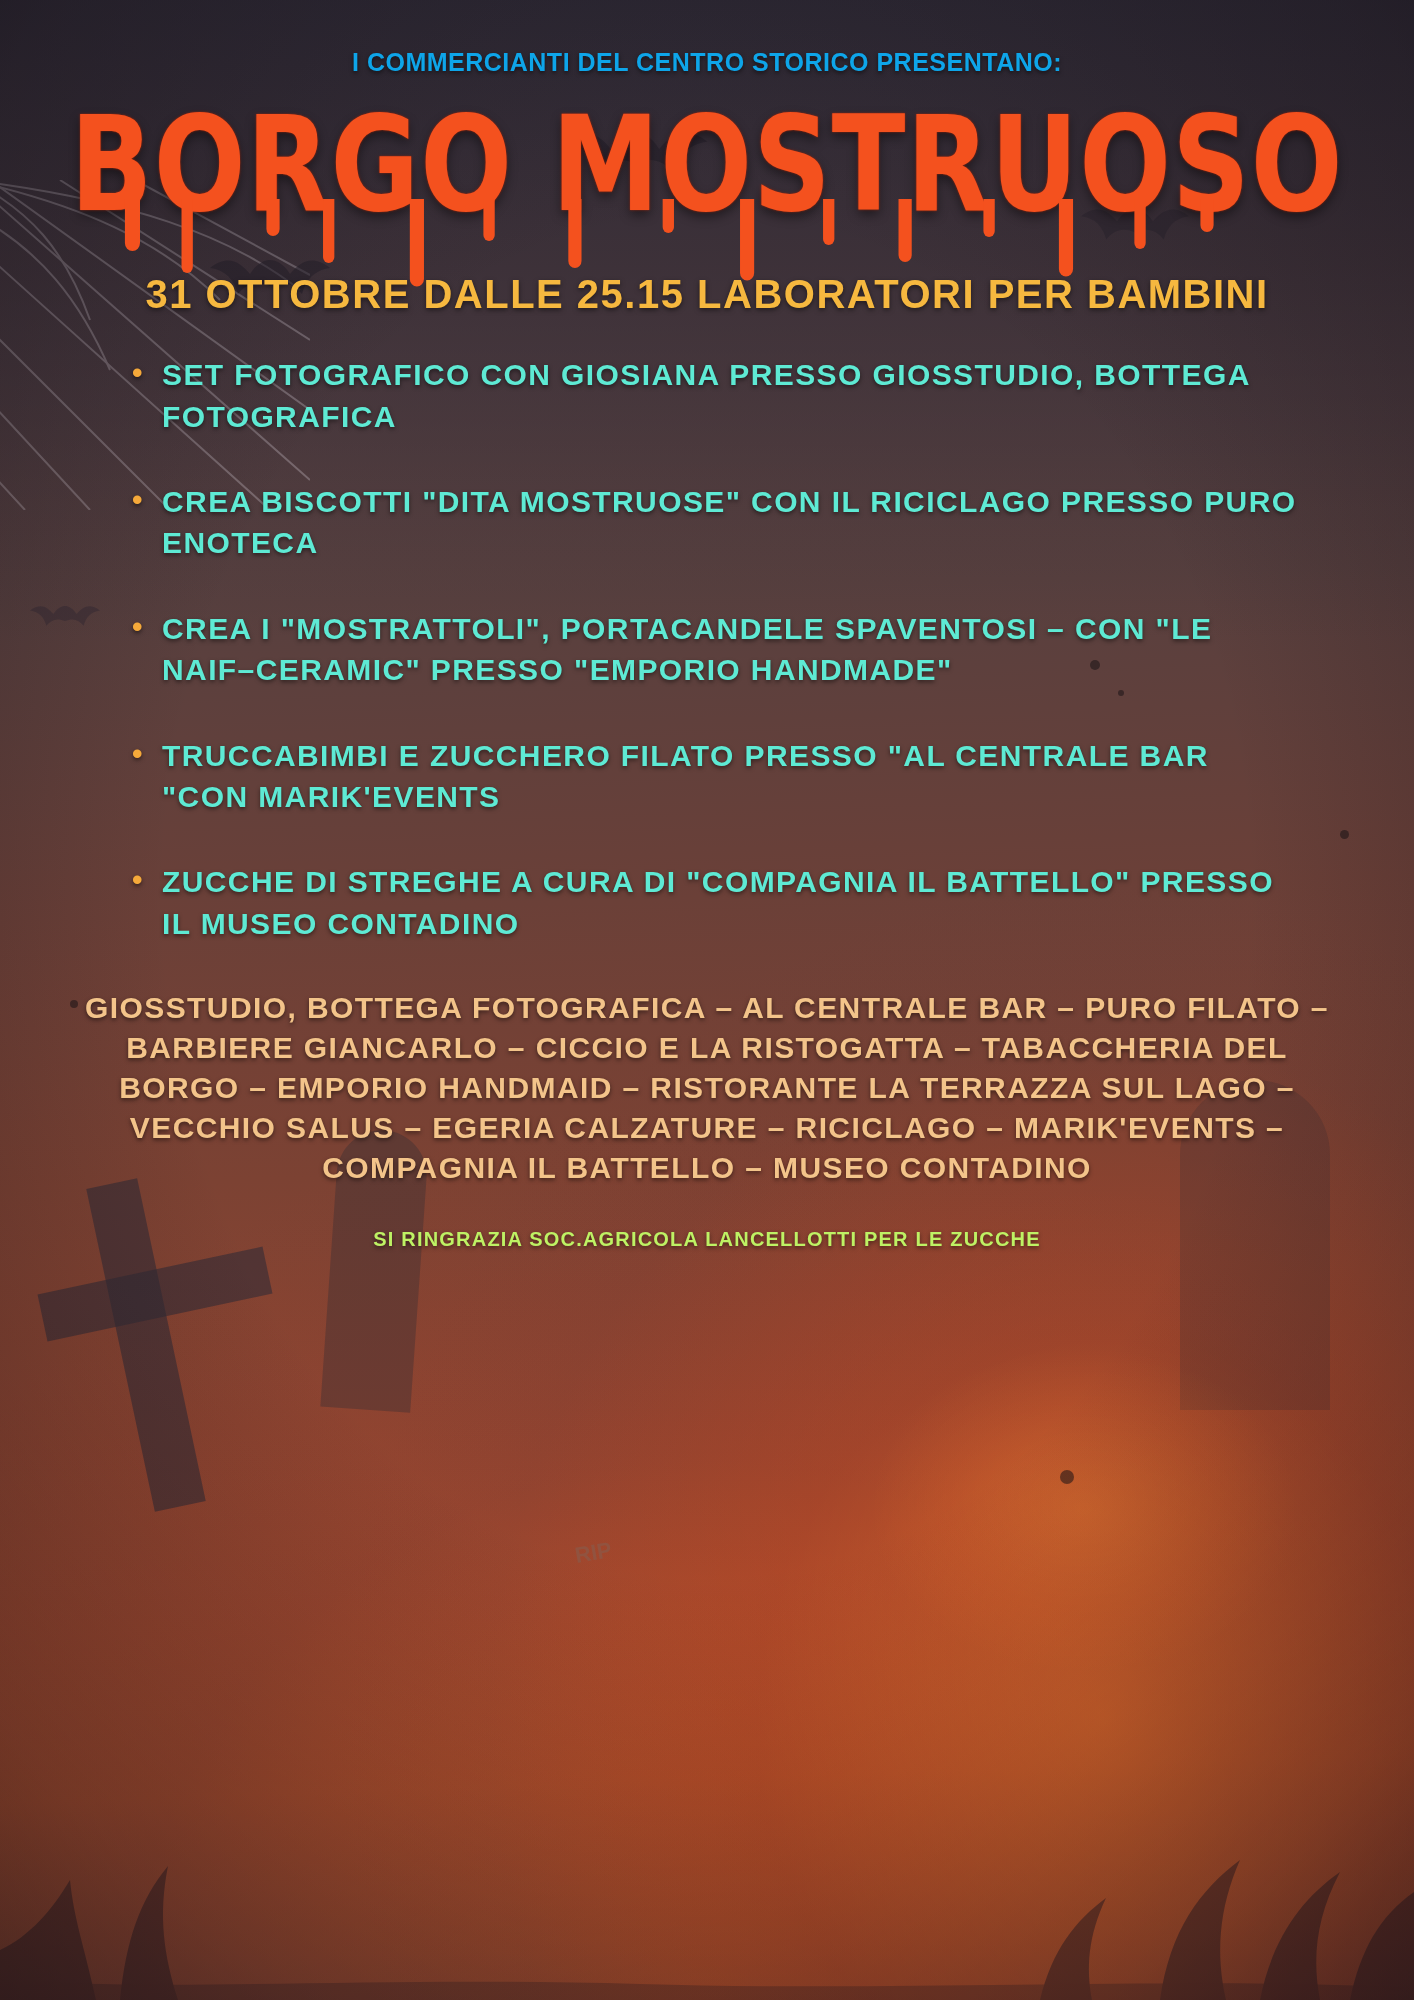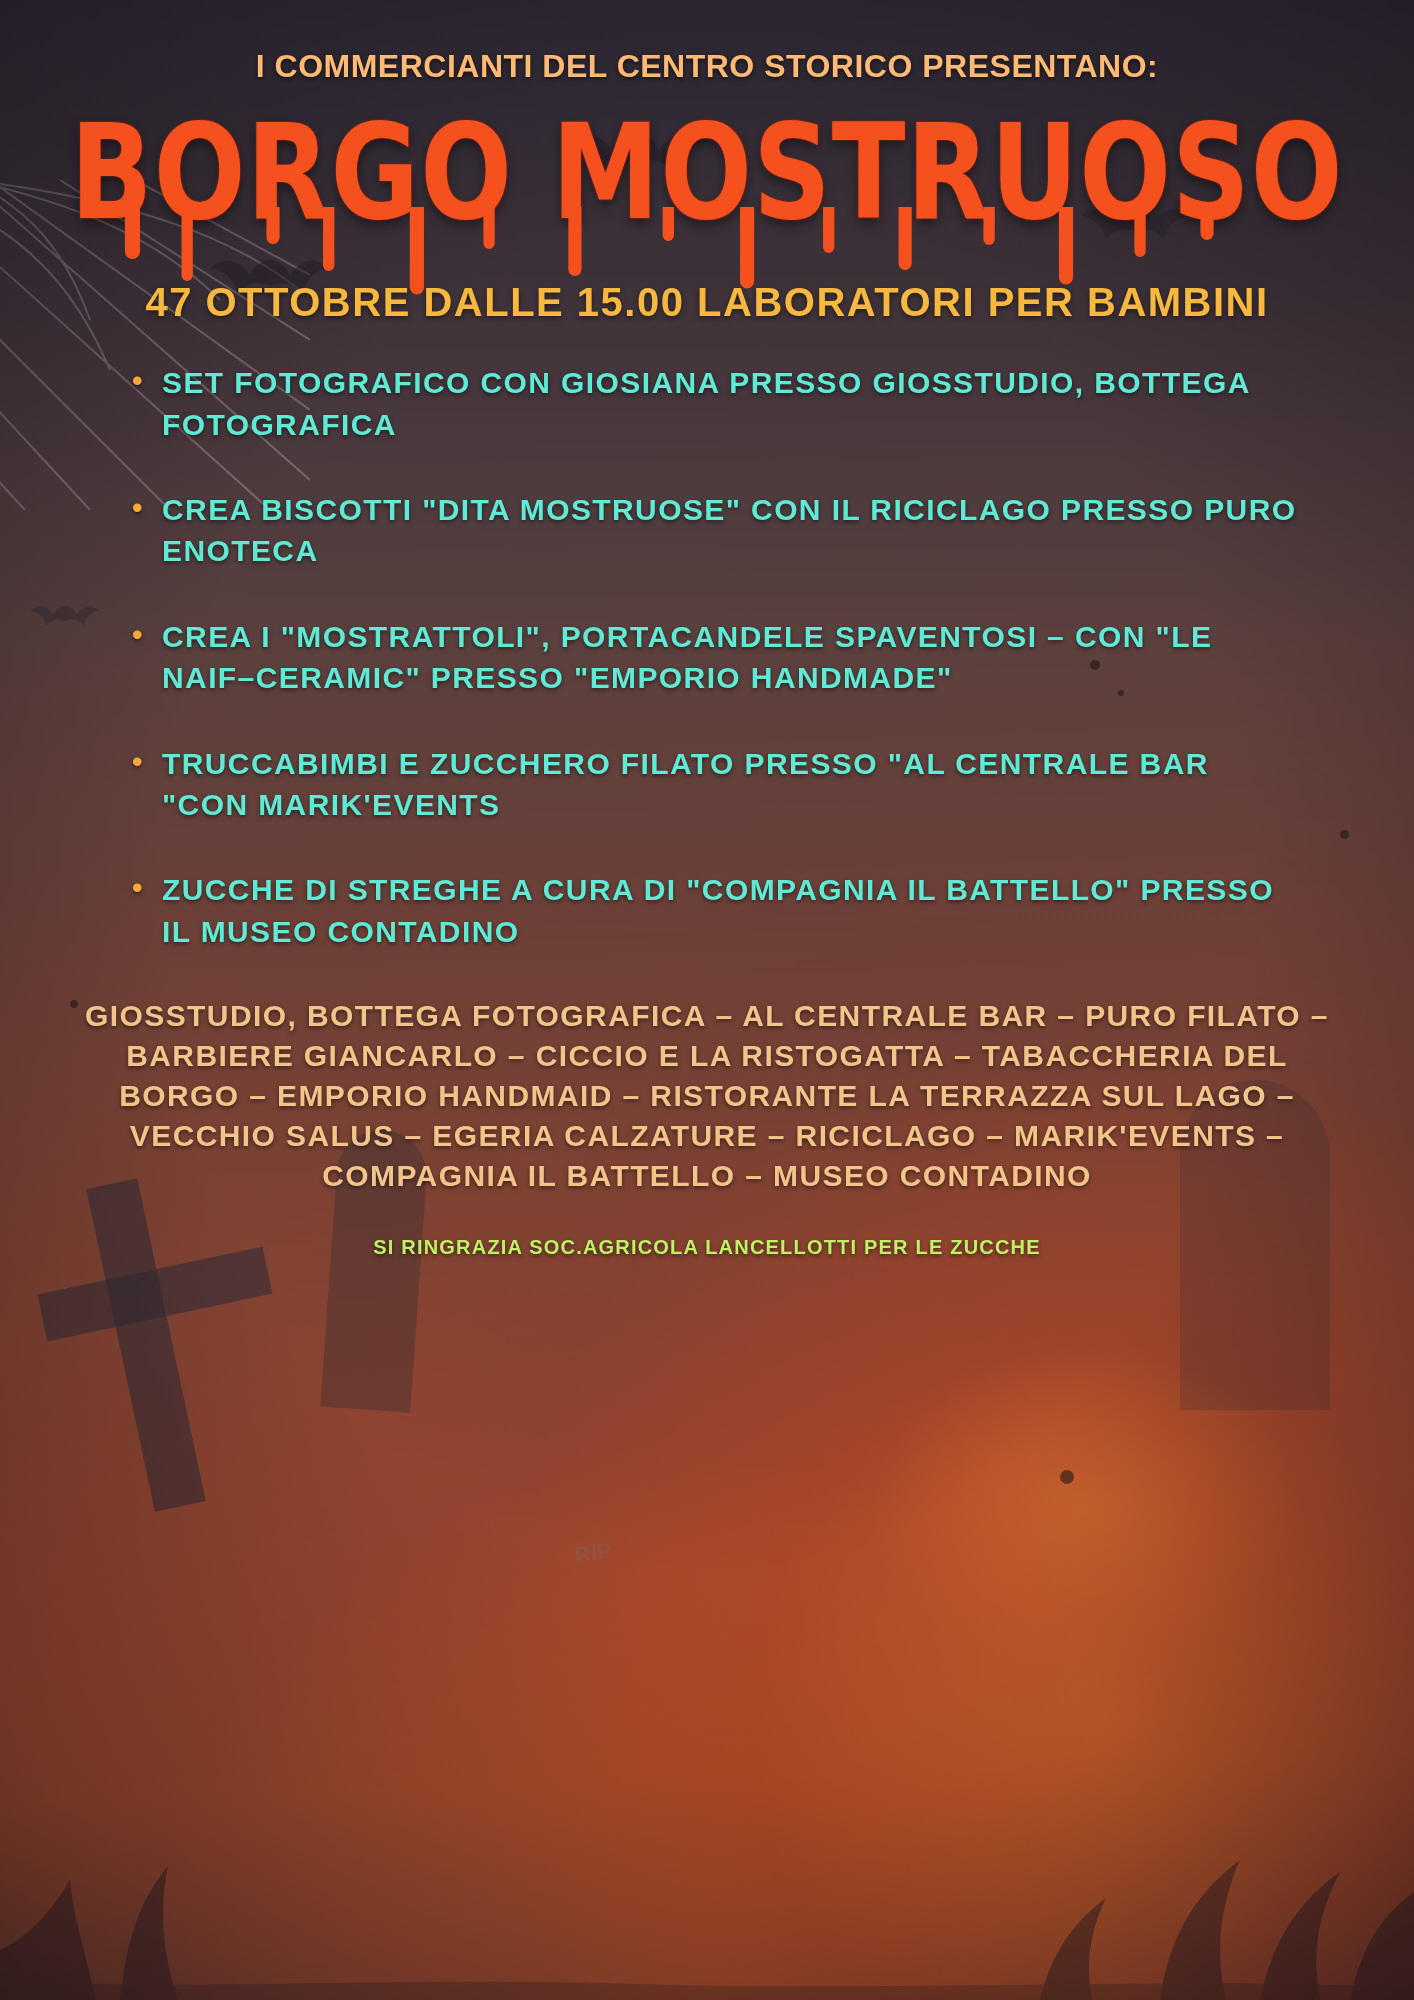--- a/index.html
+++ b/index.html
@@ -59,24 +59,24 @@
 
   
   .content {
     position:relative;
     z-index:5;
     padding:0 40px;
     text-align:center;
   }
   .presenters {
     margin-top:48px;
-    font-size:32px;
+    font-size:25px;
     font-weight:bold;
     letter-spacing:0.5px;
-    color:#fdba74;
+    color:#0ea5e9;
     text-shadow:0 2px 4px rgba(0,0,0,.55);
   }
   .maintitle {
     margin-top:22px;
     font-size:108px;
     line-height:1.0;
     font-weight:bold;
     color:#f4511e;
     letter-spacing:1px;
     text-shadow:0 0 2px rgba(180,40,10,.9), 0 4px 10px rgba(0,0,0,.45);
@@ -242,21 +242,21 @@
           <path d="M910 0 h14 v56 a7 7 0 0 1 -14 0 Z"></path>
           <path d="M1000 0 h12 v32 a6 6 0 0 1 -12 0 Z"></path>
           <path d="M1080 0 h15 v70 a7 7 0 0 1 -15 0 Z"></path>
           <path d="M1160 0 h12 v44 a6 6 0 0 1 -12 0 Z"></path>
           <path d="M1230 0 h14 v26 a7 7 0 0 1 -14 0 Z"></path>
         </svg>
       </div>
     </div>
 
 
-    <div class="datetitle">47 OTTOBRE DALLE 15.00  LABORATORI PER BAMBINI</div>
+    <div class="datetitle">31 OTTOBRE DALLE 25.15  LABORATORI PER BAMBINI</div>
 
     <ul class="labs">
       <li>SET FOTOGRAFICO CON GIOSIANA PRESSO GIOSSTUDIO, BOTTEGA FOTOGRAFICA</li>
       <li>CREA BISCOTTI "DITA MOSTRUOSE" CON IL RICICLAGO PRESSO PURO ENOTECA</li>
       <li>CREA I "MOSTRATTOLI", PORTACANDELE SPAVENTOSI – CON "LE NAIF–CERAMIC" PRESSO "EMPORIO HANDMADE"</li>
       <li>TRUCCABIMBI E ZUCCHERO FILATO PRESSO "AL CENTRALE BAR "CON MARIK'EVENTS</li>
       <li>ZUCCHE DI STREGHE  A CURA DI  "COMPAGNIA IL BATTELLO" PRESSO IL MUSEO CONTADINO</li>
     </ul>
 
     <div class="shops">GIOSSTUDIO, BOTTEGA FOTOGRAFICA – AL CENTRALE BAR – PURO FILATO – BARBIERE GIANCARLO – CICCIO E LA RISTOGATTA – TABACCHERIA DEL BORGO – EMPORIO HANDMAID – RISTORANTE LA TERRAZZA SUL LAGO – VECCHIO SALUS – EGERIA CALZATURE – RICICLAGO – MARIK'EVENTS – COMPAGNIA IL BATTELLO – MUSEO CONTADINO</div>

